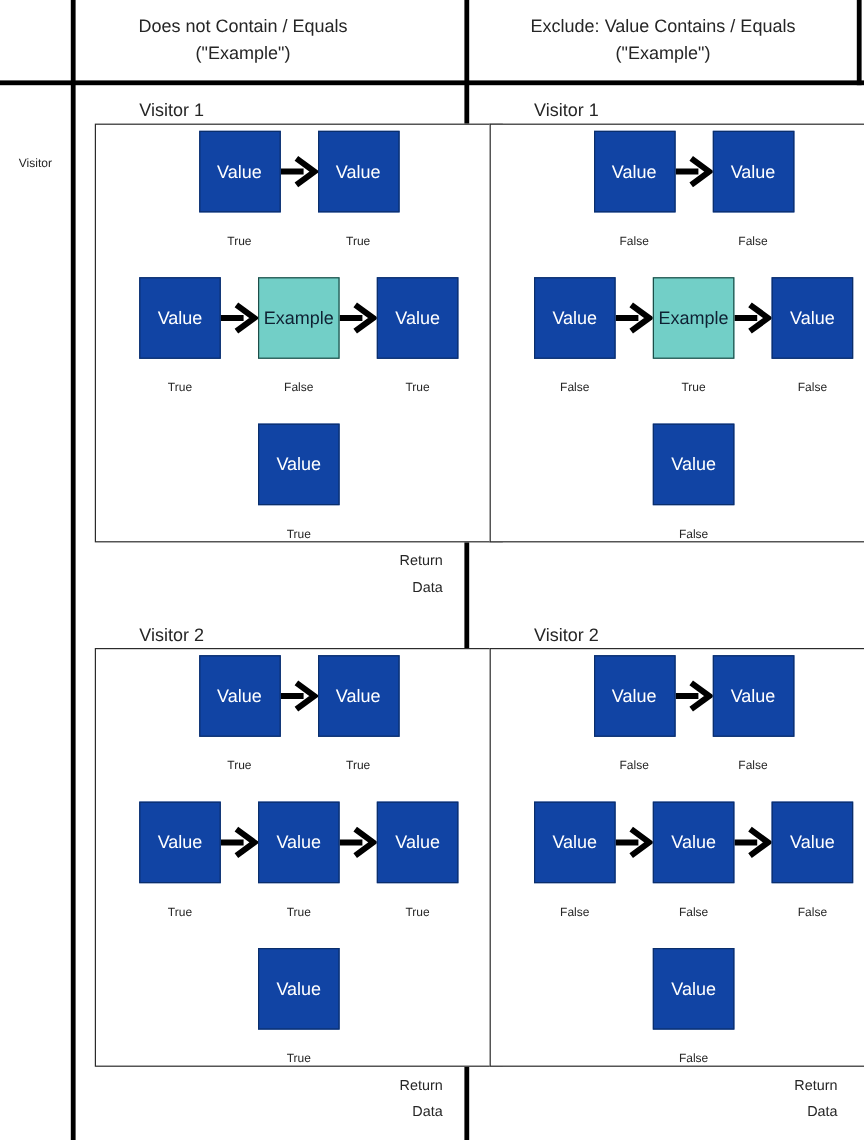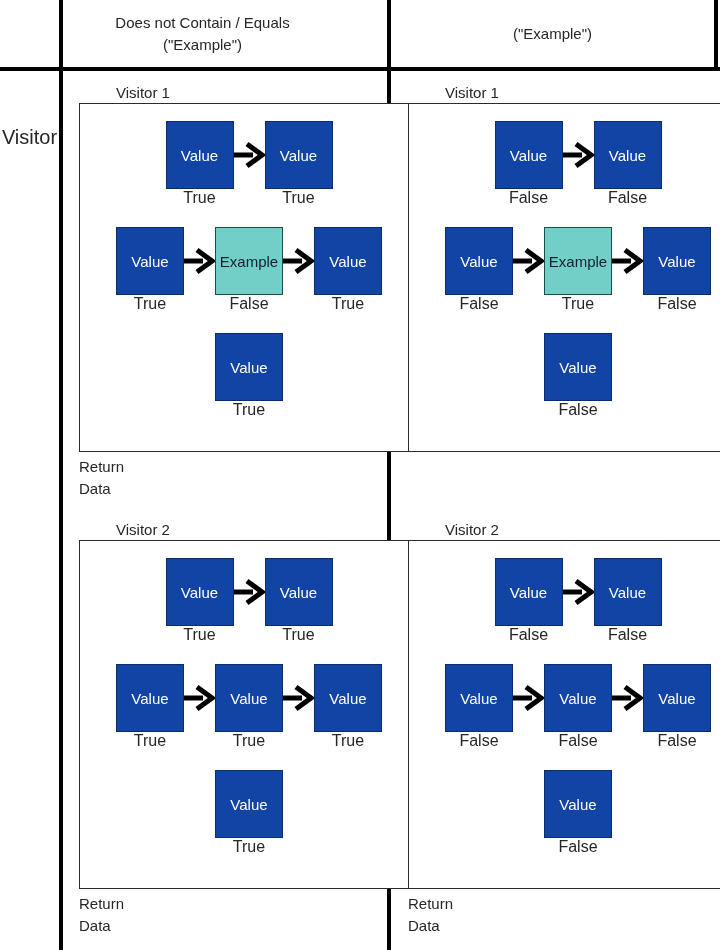--- a/index.html
+++ b/index.html
@@ -20,68 +20,69 @@
   
   .col-header{
     position:absolute;top:0;height:67px;
     display:flex;flex-direction:column;justify-content:center;align-items:center;
     font-size:15px;line-height:22px;text-align:center;
   }
   .col-header.ch1{left:63px;width:279px;}
   .col-header.ch2{left:391px;width:323px;}
   .corner-label{
     position:absolute;left:0;top:128px;width:59px;
-    text-align:center;font-size:20px;line-height:18px;
+    text-align:center;font-size:10px;line-height:18px;
   }
   
   .panel-group{position:absolute;width:290px;}
   .panel-group.pg0{left:79px;top:82px;}
   .panel-group.pg1{left:408px;top:82px;}
   .panel-group.pg2{left:79px;top:519px;}
   .panel-group.pg3{left:408px;top:519px;}
   .panel-title{font-size:15px;line-height:21px;height:21px;padding-left:1px;margin-left:36px;}
   .panel-box{
     box-sizing:border-box;width:340px;height:349px;
     border:1px solid #2b2b2b;background:#fff;
     display:flex;flex-direction:column;align-items:stretch;
-    padding-top:17px;
+    padding-top:5px;
   }
   .diagram-row{
     display:flex;justify-content:center;align-items:flex-start;
     margin-bottom:21px;
   }
   .node{width:68px;display:flex;flex-direction:column;align-items:center;}
   .node-box{
     box-sizing:border-box;width:68px;height:68px;
     display:flex;align-items:center;justify-content:center;
     font-size:15px;text-align:center;
   }
-  .result-label{font-size:16px;line-height:17px;margin-top:0;white-space:nowrap;}
+  .result-label{font-size:10px;line-height:17px;margin-top:16px;white-space:nowrap;}
   .arrow-cell{width:31px;height:68px;display:flex;align-items:center;justify-content:center;}
   .panel-footer{
-    margin-top:4px;text-align:left;font-size:15px;line-height:22px;
+    margin-top:4px;text-align:right;font-size:12px;line-height:22px;
   }
 </style>
 </head>
 <body>
 
 <div class="root">
 
   <div class="hline"></div>
   <div class="vline v1"></div>
   <div class="vline v2"></div>
   <div class="vline v3"></div>
 
   <div class="corner-label">Visitor</div>
 
   <div class="col-header ch1">
     <div>Does not Contain / Equals</div>
     <div>("Example")</div>
   </div>
   <div class="col-header ch2">
+    <div>Exclude: Value Contains / Equals</div>
     <div>("Example")</div>
   </div>
 
   <div class="panel-group pg0">
       <div class="panel-title">Visitor 1</div>
       <div class="panel-box">
         <div class="diagram-row">
           <div class="node">
             <div class="node-box" style="background: rgb(17, 68, 164); border: 1px solid rgb(10, 46, 107); color: rgb(255, 255, 255);">Value</div>
             <div class="result-label">True</div>

